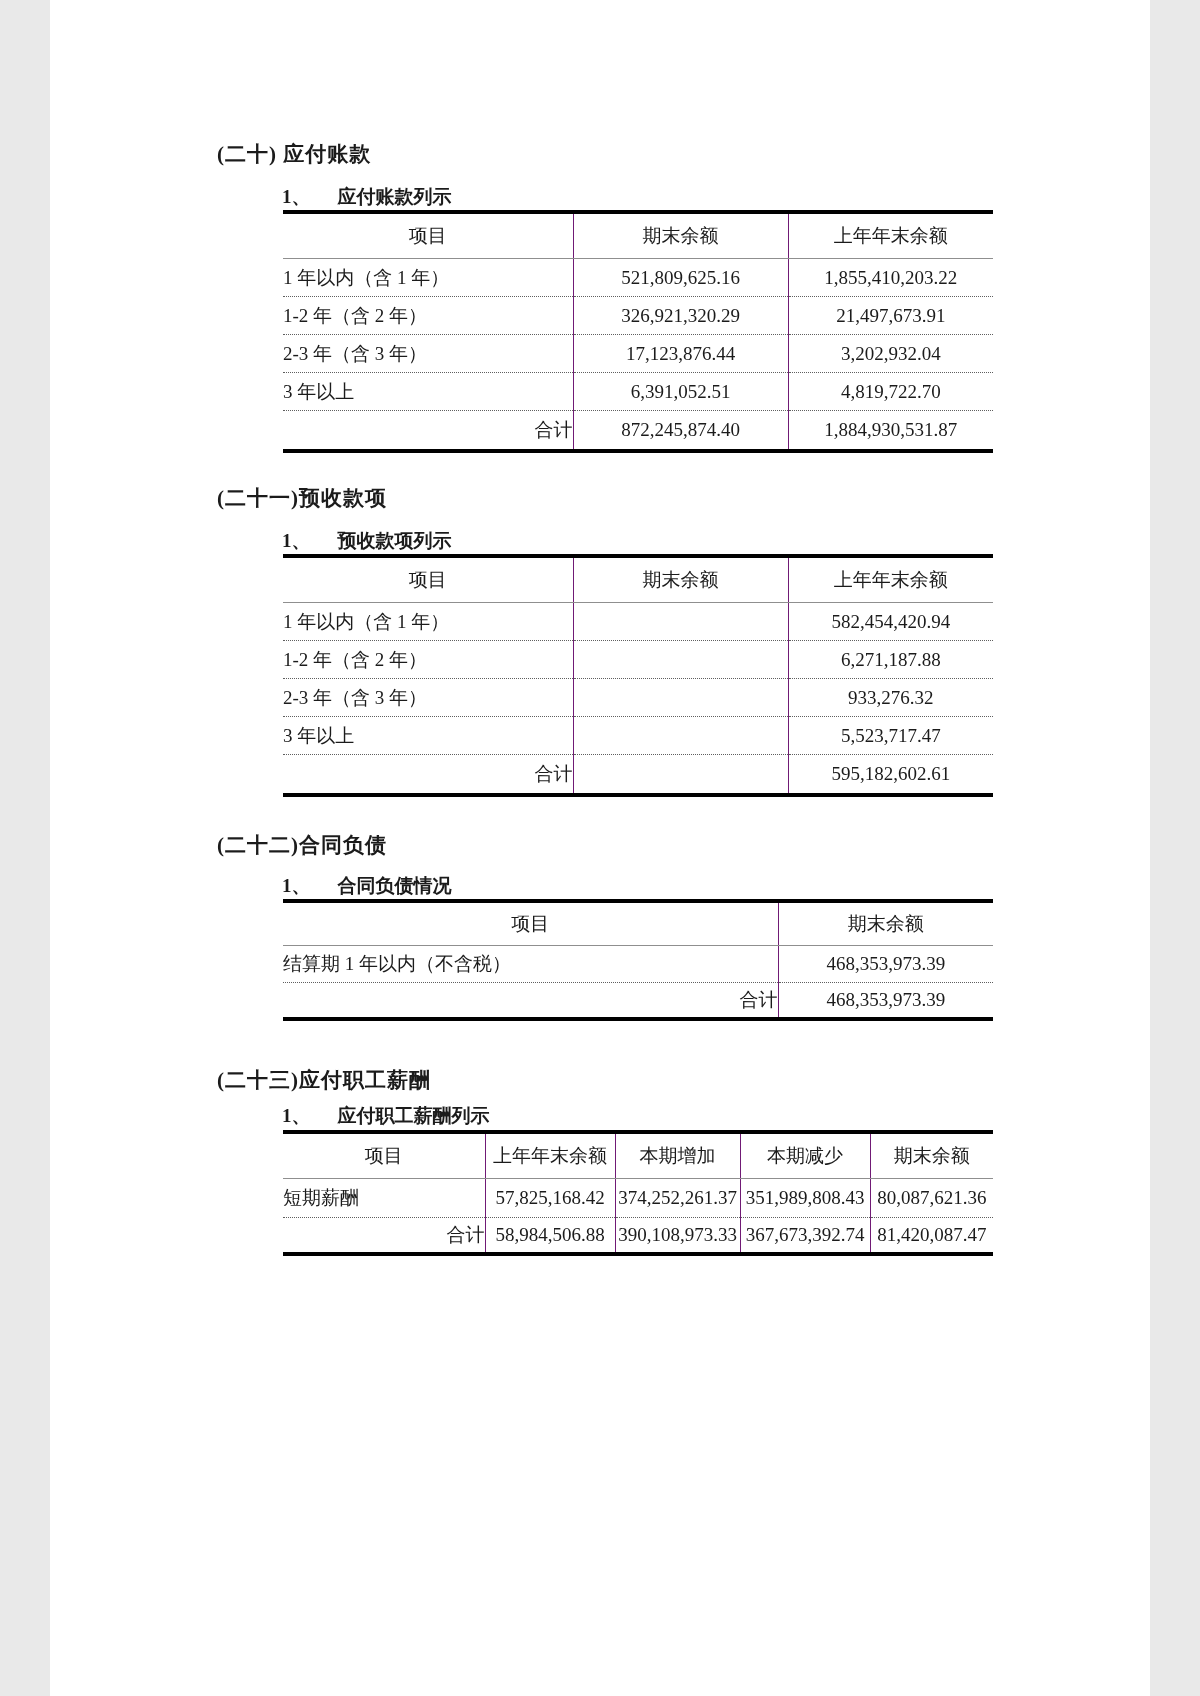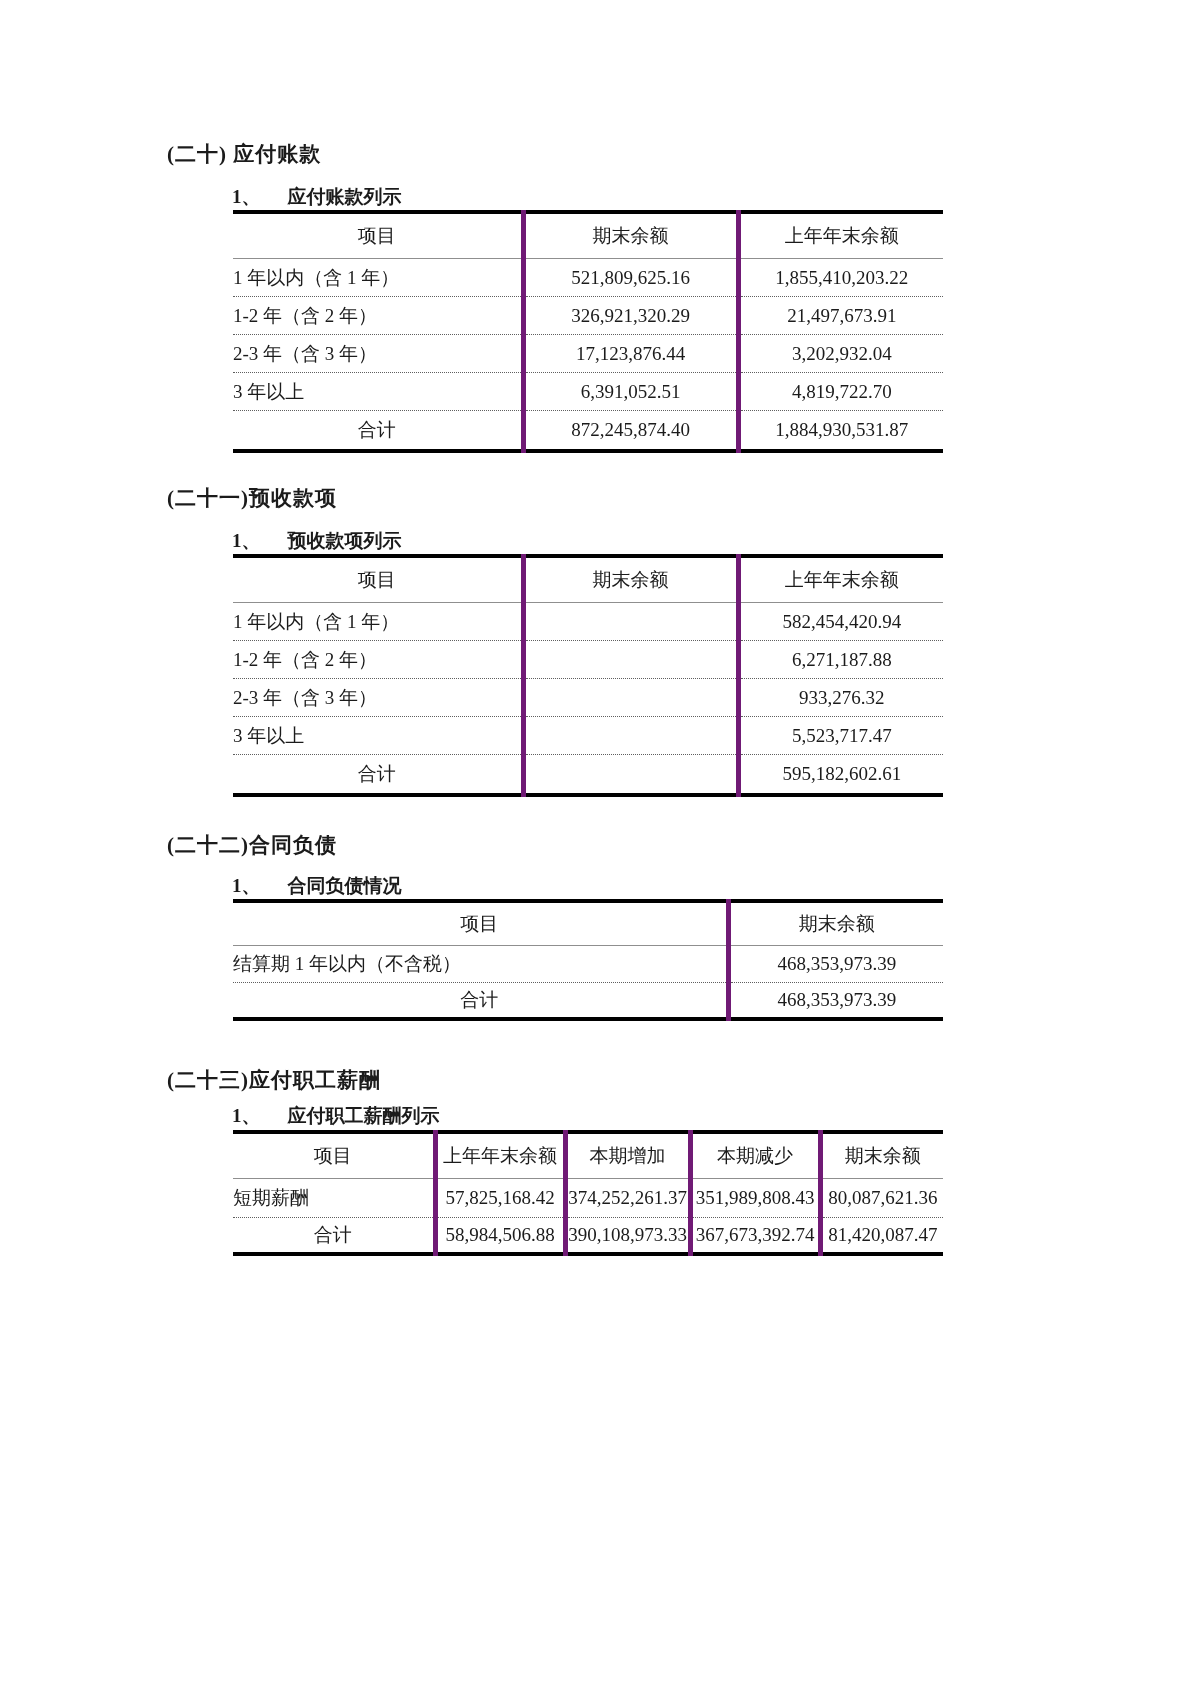--- a/index.html
+++ b/index.html
@@ -1,18 +1,18 @@
 <!DOCTYPE html>
 <html><head>
 <meta charset="utf-8">
 <style>
   html,body{margin:0;padding:0;background:#e9e9e9;}
   .page{
     position:relative;
-    width:1200px;height:1696px;
+    width:1100px;height:1696px;
     margin:0 auto;
     background:#ffffff;
     font-family:"Liberation Serif","DejaVu Serif",serif;
     color:#1b1b1b;
     overflow:hidden;
   }
   .sec-h{
     position:absolute;
     margin:0;
     font-size:21px;
@@ -36,23 +36,23 @@
     border-bottom:4px solid #000;
     font-size:19px;
   }
   .fin td{
     overflow:hidden;
     vertical-align:middle;
     padding:0;
   }
   .hc{text-align:center;}
   .lbl{text-align:left;padding-left:14px;}
-  .ctr{text-align:center;}
+  .ctr{text-align:right;}
   .num{text-align:center;padding-right:10px;}
-  .vd{border-left:5px solid #701a75;}
+  .vd{border-left:1px solid #701a75;}
   tr.hdr td{height:44px;border-bottom:1px solid #8f8f8f;}
   tr.hdr42 td{height:42px;border-bottom:1px solid #8f8f8f;}
   tr.sep td{border-bottom:1px dotted #5f5f5f;}
   tr.h37 td{height:37px;}
   tr.h38 td{height:38px;}
   tr.h36 td{height:36px;}
   tr.h34 td{height:34px;}
   tr.h78 td{height:78px;}
   tr.h78 td.lbl{line-height:37px;}
   tr.h78 td.num{vertical-align:bottom;padding-bottom:9px;}

